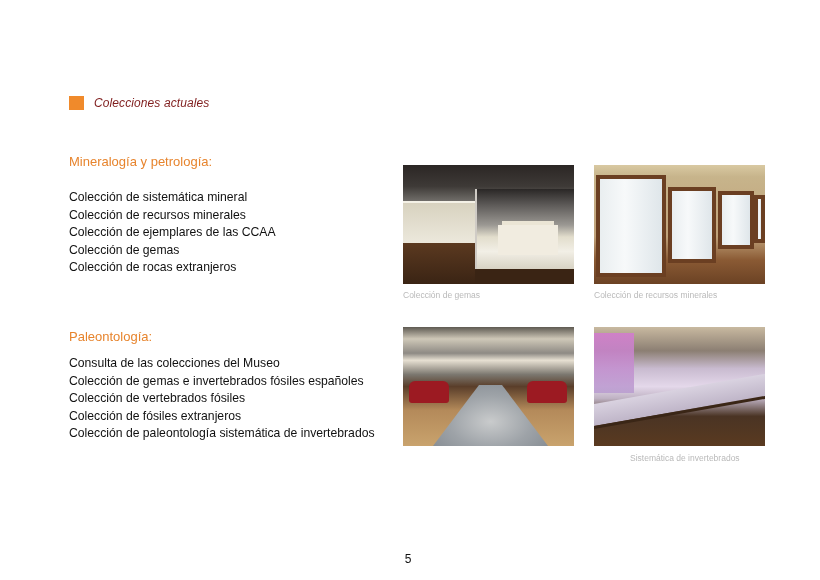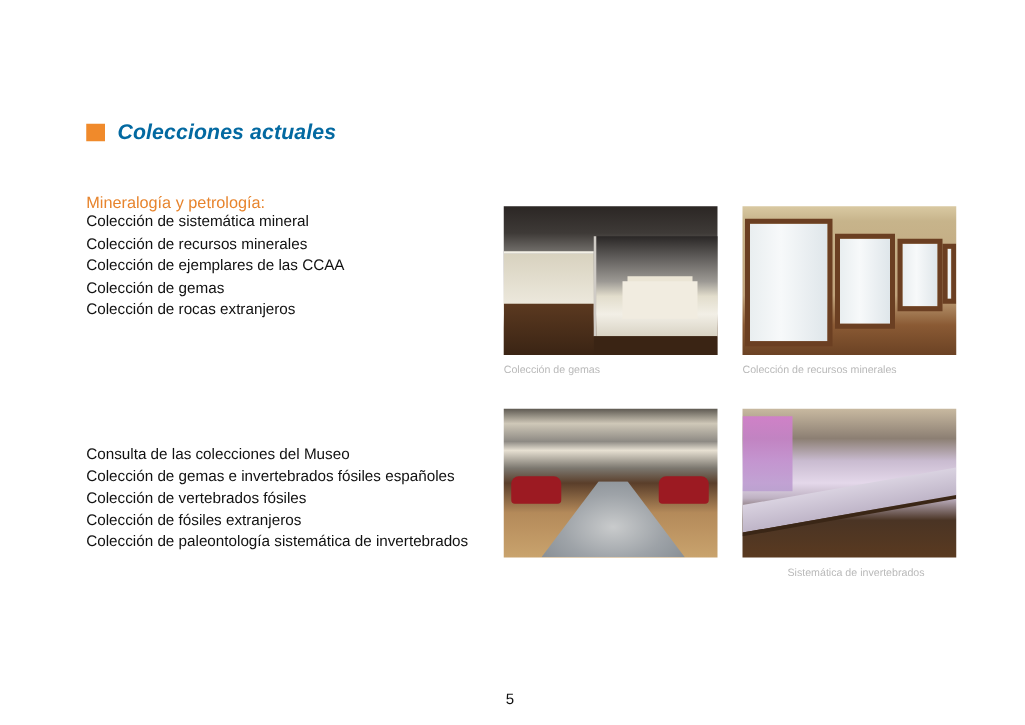--- a/index.html
+++ b/index.html
@@ -22,24 +22,24 @@
       display: flex;
       align-items: center;
     }
     .section-header .square {
       width: 15px;
       height: 14px;
       background: #f08a2b;
       margin-right: 10px;
     }
     .section-header .title {
-      font-size: 17px;
-      font-weight: bold;
+      font-size: 12px;
+      font-weight: normal;
       font-style: italic;
-      color: #0369a1;
+      color: #7f1d1d;
       letter-spacing: 0.1px;
     }
     .group {
       position: absolute;
       left: 69px;
     }
     .group .heading {
       font-size: 13px;
       color: #e7842d;
       line-height: 15px;
@@ -49,23 +49,23 @@
       margin: 0;
       padding: 0;
     }
     .group li {
       font-size: 12.2px;
       line-height: 17.5px;
       color: #111;
       white-space: nowrap;
     }
     #group-mineral { top: 154px; }
-    #group-mineral ul { }
+    #group-mineral ul { margin-top: 20px; }
     #group-paleo { top: 329px; }
-    #group-paleo ul { margin-top: 26px; }
+    #group-paleo ul { margin-top: 11px; }
 
     .photo {
       position: absolute;
       width: 171px;
       height: 119px;
       overflow: hidden;
     }
     .caption {
       position: absolute;
       font-size: 8.5px;
@@ -172,20 +172,21 @@
   <ul>
     <li>Colección de sistemática mineral</li>
     <li>Colección de recursos minerales</li>
     <li>Colección de ejemplares de las CCAA</li>
     <li>Colección de gemas</li>
     <li>Colección de rocas extranjeros</li>
   </ul>
 </div>
 
 <div class="group" id="group-paleo">
+  <div class="heading">Paleontología:</div>
   <ul>
     <li>Consulta de las colecciones del Museo</li>
     <li>Colección de gemas e invertebrados fósiles españoles</li>
     <li>Colección de vertebrados fósiles</li>
     <li>Colección de fósiles extranjeros</li>
     <li>Colección de paleontología sistemática de invertebrados</li>
   </ul>
 </div>
 
 <div class="photo" id="photo-gems">

